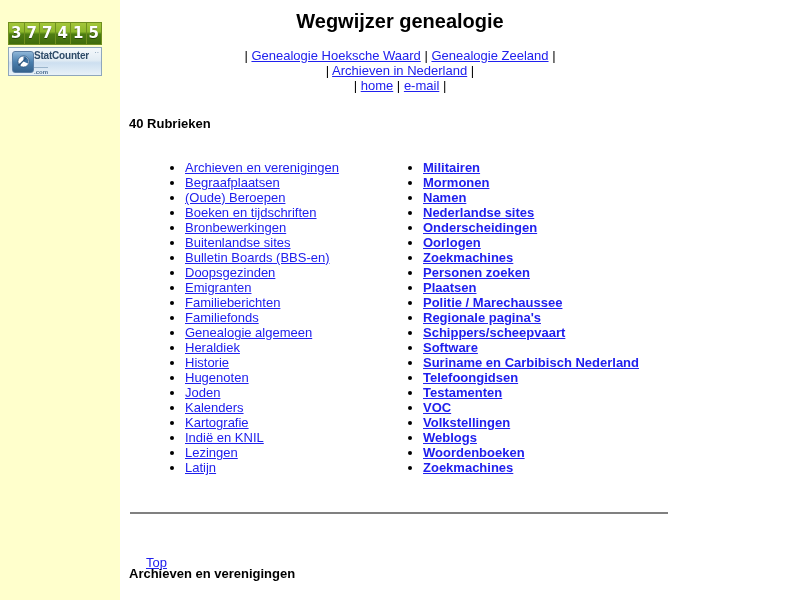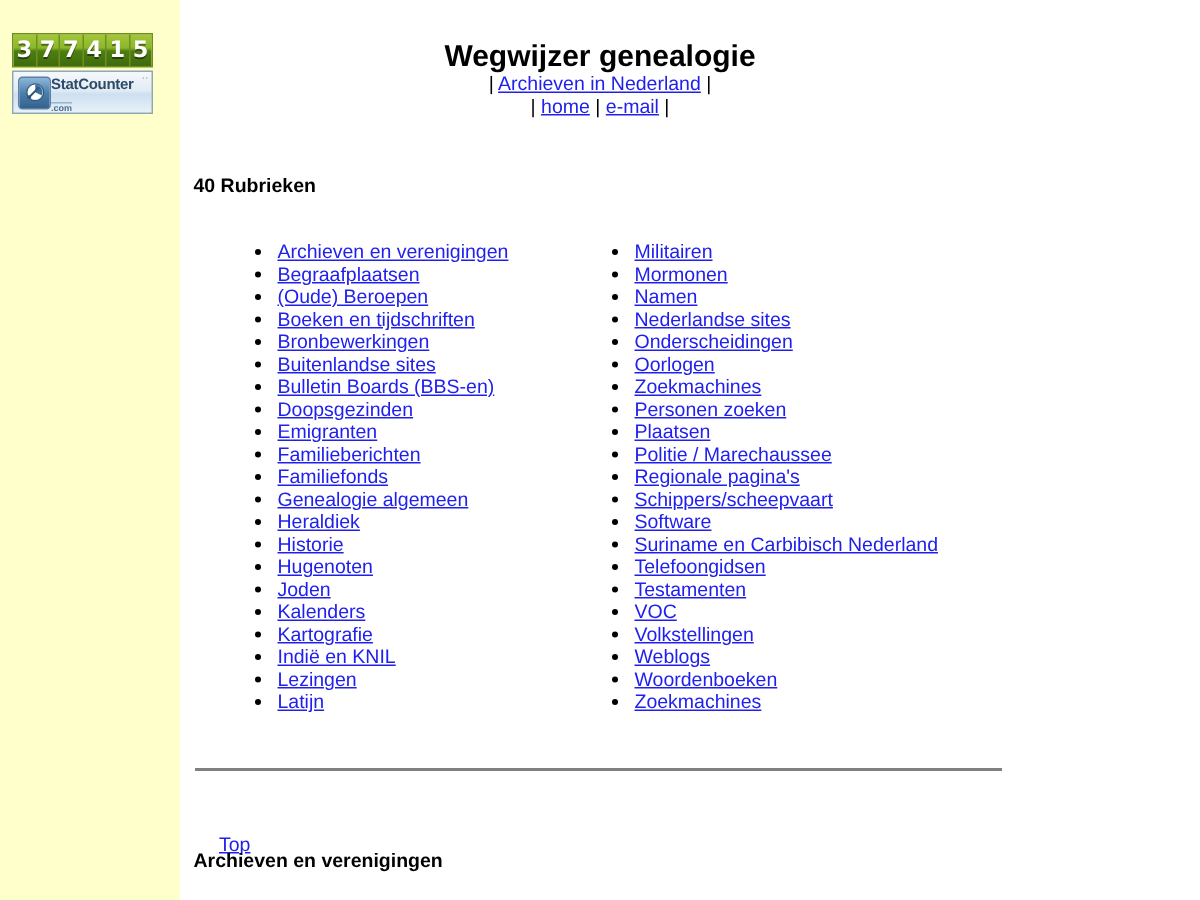--- a/index.html
+++ b/index.html
@@ -136,21 +136,21 @@
 
   #page-title {
     position: absolute;
     left: 0;
     top: 0;
     width: 560px;
     text-align: center;
     font-size: 20px;
     font-weight: bold;
     line-height: 22px;
-    padding-top: 27px;
+    padding-top: 10px;
     margin: 0;
   }
 
   #nav-links {
     position: absolute;
     left: 0;
     top: 48px;
     width: 560px;
     text-align: center;
     font-size: 13px;
@@ -171,21 +171,21 @@
     position: absolute;
     left: 0;
     top: 160px;
     width: 560px;
   }
   .rub-col {
     position: absolute;
     top: 0;
   }
   #rub-col-left  { left: 45px; width: 250px; }
-  #rub-col-right { left: 283px; width: 270px; }
+  #rub-col-right { left: 283px; width: 270px; font-weight: bold; }
 
   .rub-col ul {
     margin: 0;
     padding: 0 0 0 20px;
     list-style-type: disc;
   }
   .rub-col li {
     line-height: 15px;
     font-size: 13px;
     padding: 0;
@@ -256,20 +256,27 @@
     </div>
 
 
   </div>
 
   <div id="main">
 
     <h1 id="page-title">Wegwijzer genealogie</h1>
 
     <div id="nav-links">
+      <div>
+        <span class="sep">|</span>
+        <a href="#">Genealogie Hoeksche Waard</a>
+        <span class="sep">|</span>
+        <a href="#">Genealogie Zeeland</a>
+        <span class="sep">|</span>
+      </div>
       <div>
         <span class="sep">|</span>
         <a href="#">Archieven in Nederland</a>
         <span class="sep">|</span>
       </div>
       <div>
         <span class="sep">|</span>
         <a href="#">home</a>
         <span class="sep">|</span>
         <a href="#">e-mail</a>

